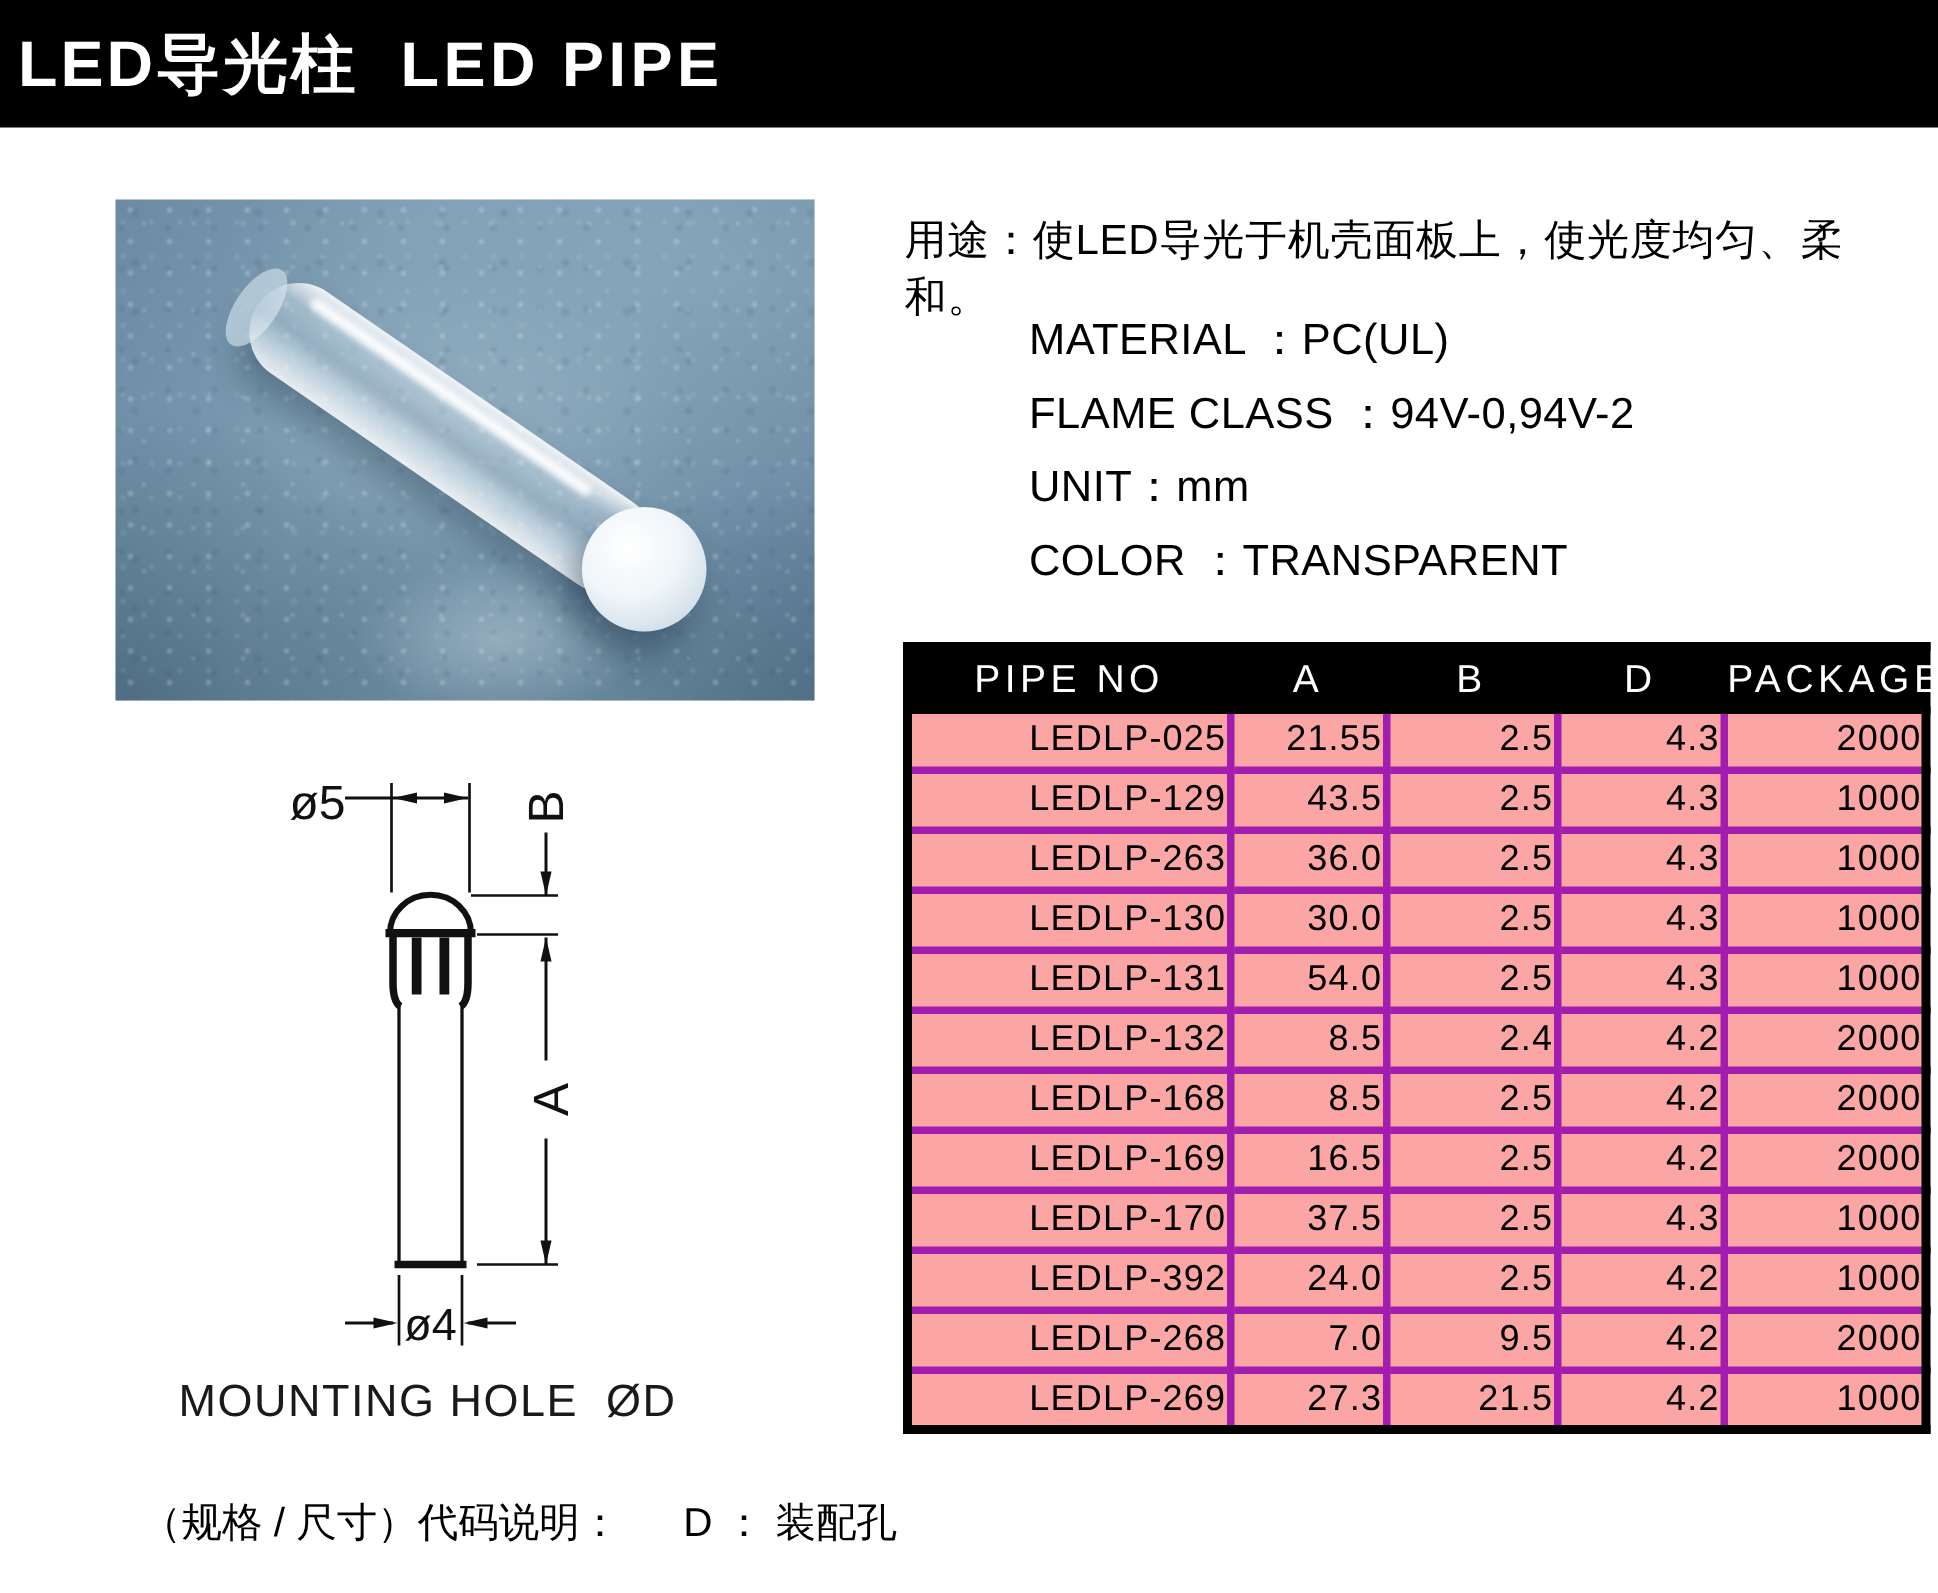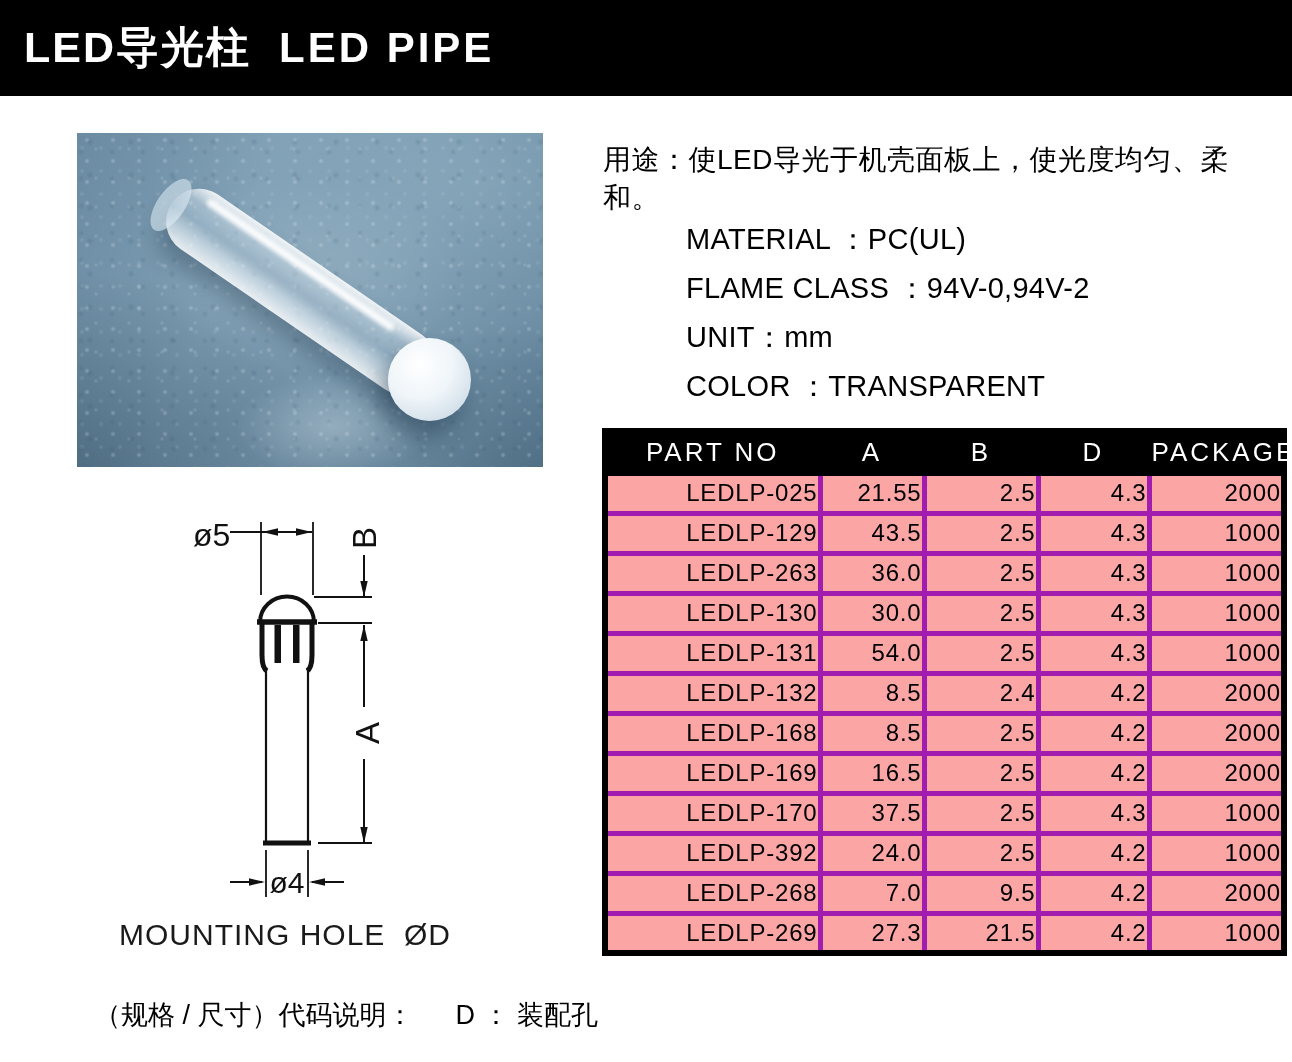--- a/index.html
+++ b/index.html
@@ -6,22 +6,22 @@
   body { background:#fff; }
   .page {
     position:relative; width:1292px; height:1062px;
     background:#ffffff; overflow:hidden;
     font-family:"Liberation Sans","DejaVu Sans",sans-serif;
     color:#111;
   }
 
   
   .title-bar {
-    position:absolute; left:0; top:0; width:1292px; height:96px;
-    background:#000; display:flex; align-items:center; padding-left:24px;
+    position:absolute; left:0; top:0; width:1292px; height:85px;
+    background:#000; display:flex; align-items:center; padding-left:12px;
   }
   .title-bar .cn {
     color:#fff; font-size:43px; font-weight:700; letter-spacing:2px;
   }
   .title-bar .en {
     color:#fff; font-size:42px; font-weight:700; letter-spacing:3px; margin-left:28px;
   }
 
   
   .photo {
@@ -70,21 +70,21 @@
     position:absolute; left:311px; top:205px; width:83px; height:83px; border-radius:50%;
     background:radial-gradient(circle at 38% 32%, #ffffff 0%, #eff5f9 45%, #d6e2eb 74%, #c0d1dd 100%);
     box-shadow:-8px 16px 22px rgba(22,44,64,.42);
   }
 
   
   .usage-line {
     position:absolute; left:603px; top:141px; width:640px;
     font-size:28px; letter-spacing:.5px; color:#000;
   }
-  .spec-lines { position:absolute; left:686px; top:213px;margin-top:12px; }
+  .spec-lines { position:absolute; left:686px; top:213px; }
   .spec-lines .spec-line {
     font-size:29px; line-height:28px; margin-bottom:21px; color:#000; letter-spacing:.3px;
   }
 
   
   .drawing { position:absolute; left:90px; top:505px; width:390px; height:400px; }
   .drawing text { fill:#111; font-family:"Liberation Sans","DejaVu Sans",sans-serif; }
   .mounting-caption {
     position:absolute; left:70px; top:918px; width:430px; text-align:center;
     font-size:30px; letter-spacing:1px; color:#1a1a1a; white-space:pre;
@@ -190,21 +190,21 @@
   <table class="spec-table">
     <colgroup>
       <col style="width:215px">
         <col style="width:104px">
         <col style="width:114px">
       <col style="width:111px">
         <col style="width:135px">
     </colgroup>
     <thead>
       <tr>
-        <th>PART NO</th>
+        <th>PIPE NO</th>
         <th>A</th>
         <th>B</th>
         <th>D</th>
         <th>PACKAGE</th>
       </tr>
     </thead>
     <tbody>
         <tr>
           <td>LEDLP-025</td>
           <td>21.55</td>

